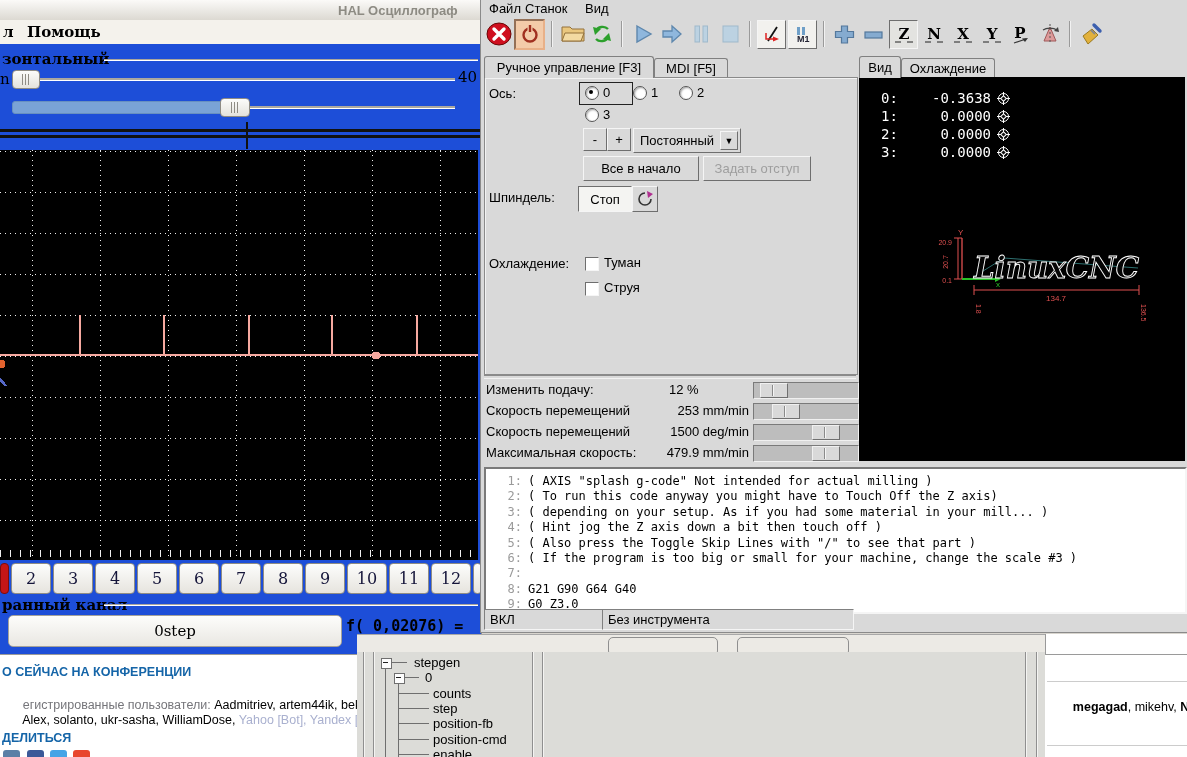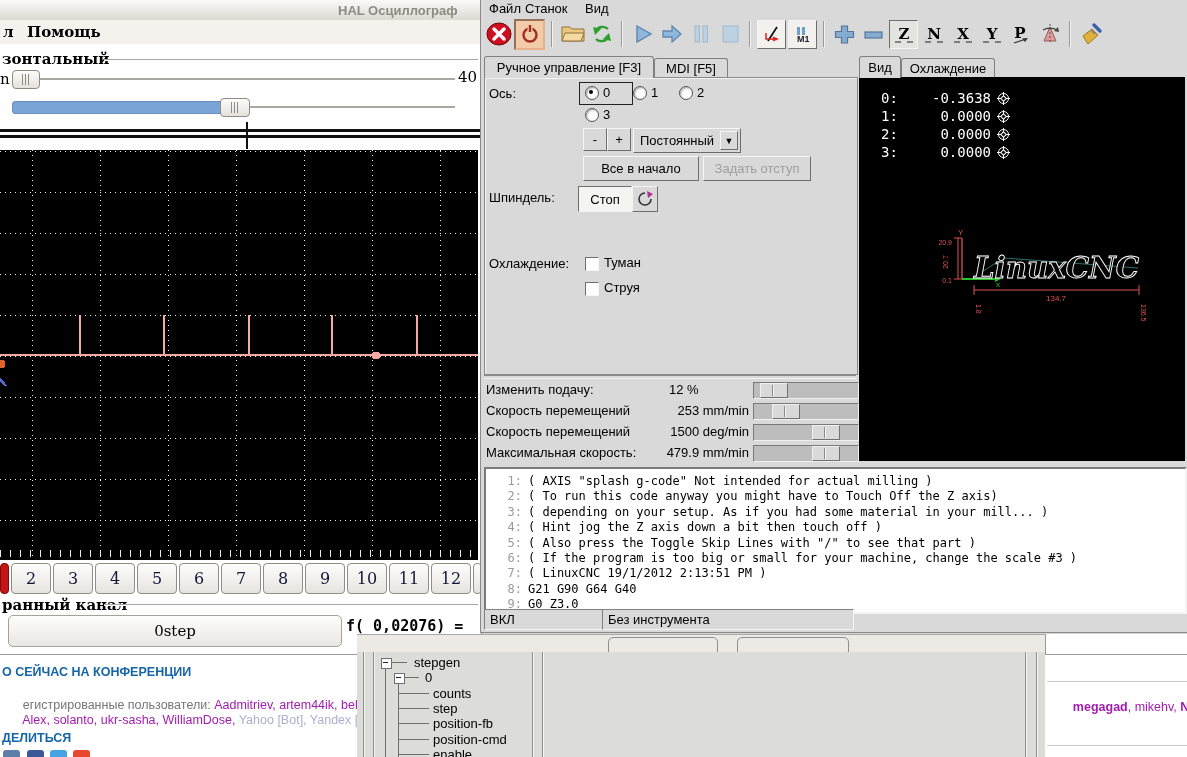--- a/index.html
+++ b/index.html
@@ -6,21 +6,21 @@
   #screen{position:relative;width:1187px;height:757px;background:#d8d5ce;overflow:hidden;
           font-family:"Liberation Sans",sans-serif;font-size:13px;color:#000}
   .abs{position:absolute}
   .win{position:absolute;overflow:hidden}
   .serif{font-family:"DejaVu Serif",serif}
   .mono{font-family:"DejaVu Sans Mono",monospace}
   .raised{background:#d9d9d9;border:1px solid;border-color:#f5f5f5 #6e6e6e #6e6e6e #f5f5f5}
   .sunk{border:1px solid;border-color:#6e6e6e #f5f5f5 #f5f5f5 #6e6e6e}
   .btn{display:flex;align-items:center;justify-content:center;cursor:default;font-size:13px}
   
-  .scope{left:0;top:0;width:481px;height:656px;background:#ffffff;border-right:1px solid #8a8a8a}
+  .scope{left:0;top:0;width:481px;height:656px;background:#1d4ed8;border-right:1px solid #8a8a8a}
   .titlebar{position:absolute;left:0;top:0;width:100%;height:20px;
             background:linear-gradient(#fbfaf8,#dcd9d2);border-bottom:1px solid #b2aea6}
   .title-text{position:absolute;left:338px;top:3px;color:#8d8b83;font-weight:bold}
   .menubar{position:absolute;left:0;top:20px;width:100%;height:24px;background:#f4f2ec}
   .grouplabel{position:absolute;font-family:"DejaVu Serif",serif;font-weight:bold;font-size:15px}
   .gline{position:absolute;height:1px;background:#aaa69d;box-shadow:0 1px 0 #fff}
   .sc-thumb{position:absolute;background:linear-gradient(#fcfcfa,#e4e2dc);border:1px solid #8f8c84;border-radius:4px}
   .sc-thumb::after{content:"";position:absolute;left:50%;top:3px;bottom:3px;width:7px;margin-left:-4px;
        background:repeating-linear-gradient(90deg,#8f8c84 0 1px,transparent 1px 3px)}
   .track{position:absolute;height:2px;background:#aba89f;box-shadow:0 1px 0 #fff}
@@ -62,21 +62,21 @@
   .dialog{left:357px;top:652px;width:688px;height:105px;background:#dcdcd8}
   .vline{position:absolute;width:1px;background:#8f8f8f;box-shadow:1px 0 0 #f4f4f2}
   .tl{position:absolute;background:#6f6f6f}
   .exp{position:absolute;width:9px;height:9px;background:#fdfdfd;border:1px solid #6f6f6f}
   .exp::after{content:"";position:absolute;left:1px;top:3px;width:5px;height:1px;background:#222}
   .tree-lbl{position:absolute;font-size:13px;white-space:pre}
   .forum{left:0;top:654px;width:1187px;height:103px;background:#fff;border-top:1px solid #9a9a9a;
          font-size:12.5px}
   .fhdr{position:absolute;font-weight:bold;color:#1565a8;white-space:pre}
   .ftext{position:absolute;white-space:pre;color:#75757a}
-  .flink{color:#a21caf}
+  .flink{color:#000000}
   .fbot{color:#a9b0cf}
   .fdark{color:#3c3c3c}
   .fhr{position:absolute;height:1px;background:#ccc}
   .sicon{position:absolute;width:17px;height:17px;border-radius:3px}
 </style>
 </head>
 <body>
 
 <div id="screen">
 
@@ -441,21 +441,21 @@
     </div>
 
     <div class="abs" style="left:3px;top:467px;width:699px;height:138px;background:#fff;border:2px solid;
          border-color:#7a7a7a #f5f5f5 #f5f5f5 #7a7a7a;padding-top:5px;overflow:hidden">
       <div class="gl"><span class="gn">1:</span><span>( AXIS "splash g-code" Not intended for actual milling )</span></div>
       <div class="gl"><span class="gn">2:</span><span>( To run this code anyway you might have to Touch Off the Z axis)</span></div>
       <div class="gl"><span class="gn">3:</span><span>( depending on your setup. As if you had some material in your mill... )</span></div>
       <div class="gl"><span class="gn">4:</span><span>( Hint jog the Z axis down a bit then touch off )</span></div>
       <div class="gl"><span class="gn">5:</span><span>( Also press the Toggle Skip Lines with "/" to see that part )</span></div>
       <div class="gl"><span class="gn">6:</span><span>( If the program is too big or small for your machine, change the scale #3 )</span></div>
-      <div class="gl"><span class="gn">7:</span><span>( LinuxCNC 19/1/2012 2:13:51 PM )</span></div>
+      <div class="gl"><span class="gn">7:</span></div>
       <div class="gl"><span class="gn">8:</span><span>G21 G90 G64 G40</span></div>
       <div class="gl"><span class="gn">9:</span><span>G0 Z3.0</span></div>
     </div>
 
     <div class="scell" style="left:3px;top:609px;width:115px">
         <span>ВКЛ</span>
       </div>
     <div class="scell" style="left:121px;top:609px;width:240px">
         <span>Без инструмента</span>
       </div>

